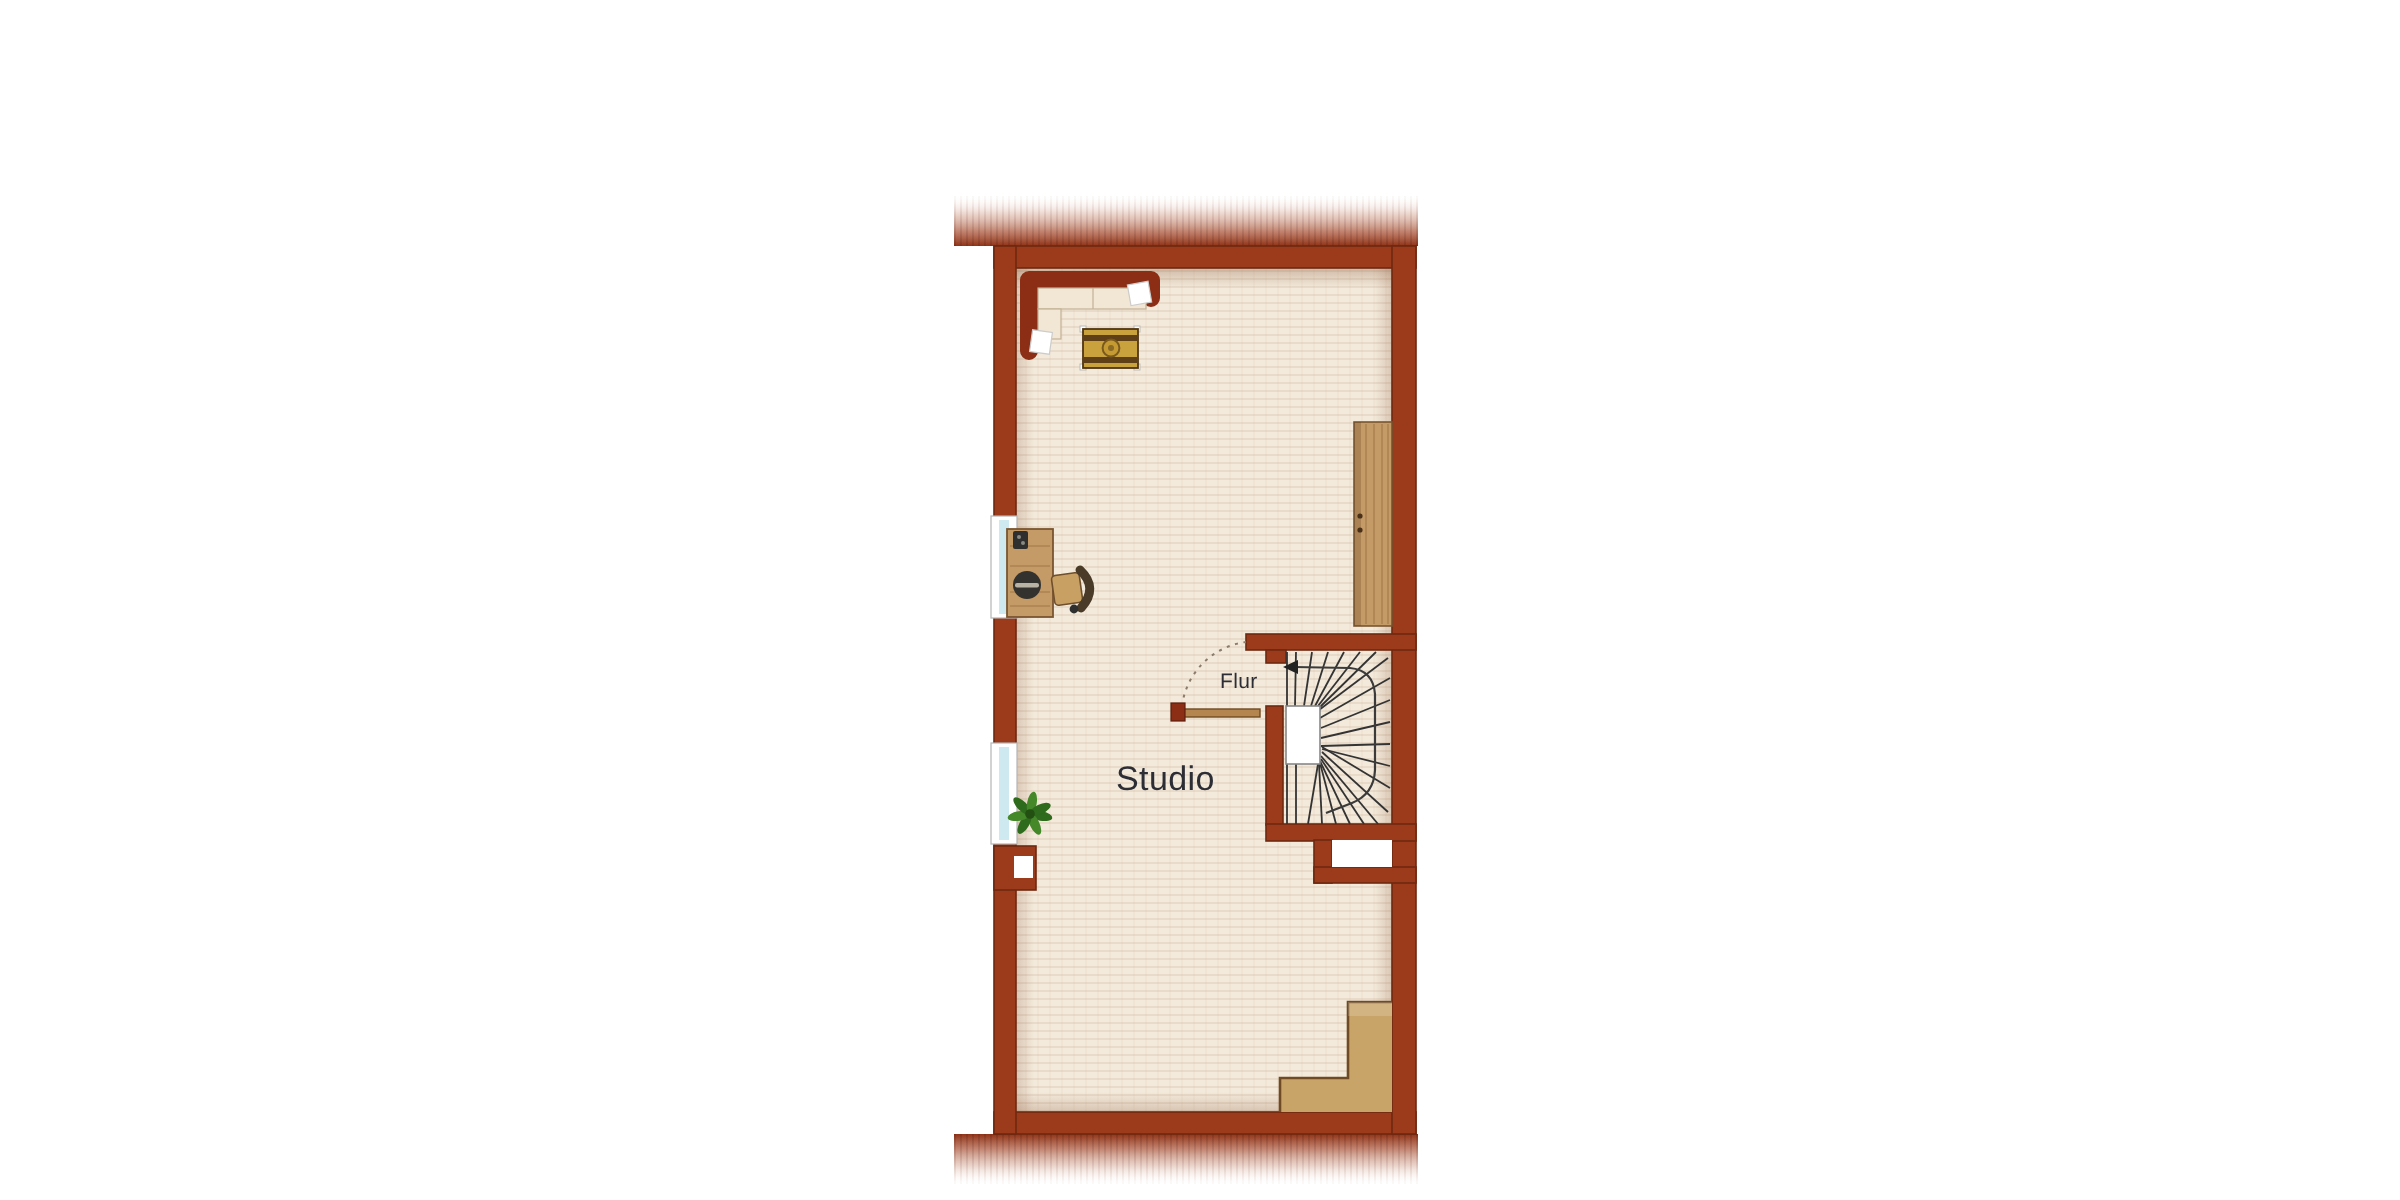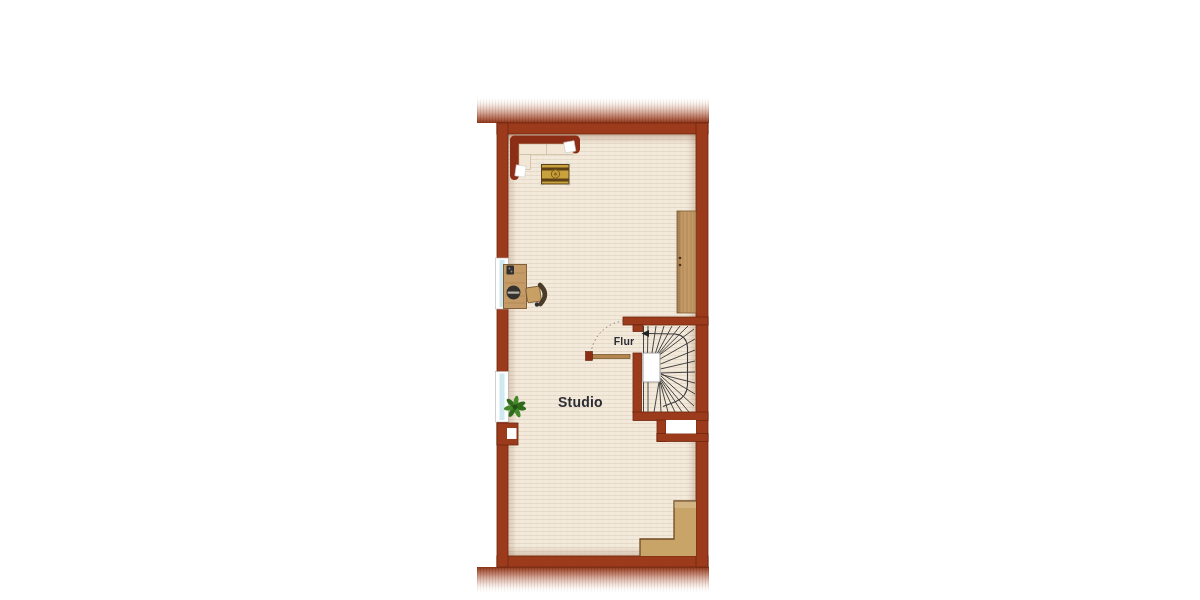--- a/index.html
+++ b/index.html
@@ -15,23 +15,23 @@
       linear-gradient(to top, #8f3317 0%, #aa5437 30%, #c98f77 62%, #ecd6ca 86%, #ffffff 100%);
   }
   .band-bottom{
     top:567px;
     background:
       linear-gradient(to bottom, rgba(255,255,255,0) 0%, rgba(255,255,255,0.92) 96%),
       repeating-linear-gradient(90deg, rgba(110,35,15,0.38) 0 1px, rgba(0,0,0,0) 1px 3px),
       linear-gradient(to bottom, #8f3317 0%, #aa5437 30%, #c98f77 62%, #ecd6ca 86%, #ffffff 100%);
   }
   .plan-svg{position:absolute;left:0;top:0;width:1200px;height:600px;}
-  .room-label{position:absolute;font-weight:bold;color:#2d2d35;letter-spacing:0.2px;
-              text-align:center;white-space:nowrap;}
-  .label-studio{left:558px;top:394px;width:40px;font-size:14px;}
+  .room-label{position:absolute;font-weight:normal;color:#2d2d35;letter-spacing:0.2px;
+              text-align:left;white-space:nowrap;}
+  .label-studio{left:558px;top:380px;width:40px;font-size:17px;}
   .label-flur{left:610px;top:335px;width:28px;font-size:10.5px;}
 </style>
 </head>
 <body>
 
 <div class="canvas">
 
   <div class="band band-top"></div>
   <div class="band band-bottom"></div>
 

